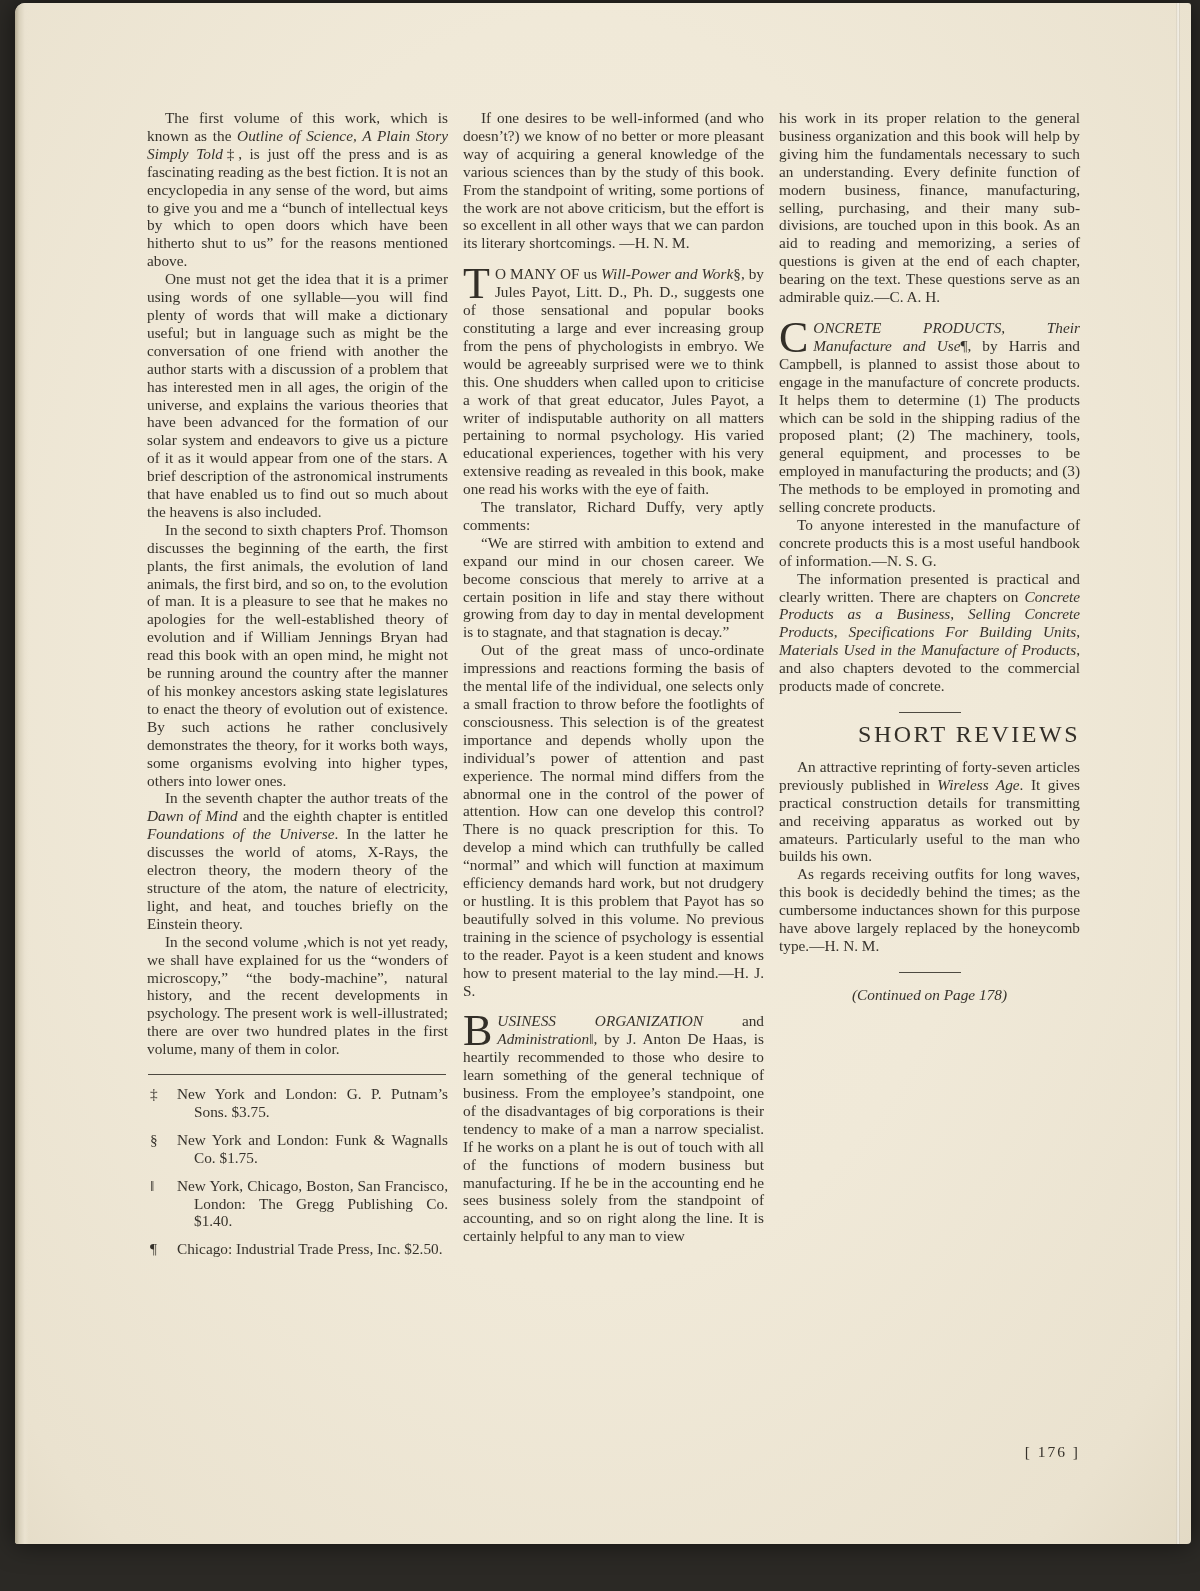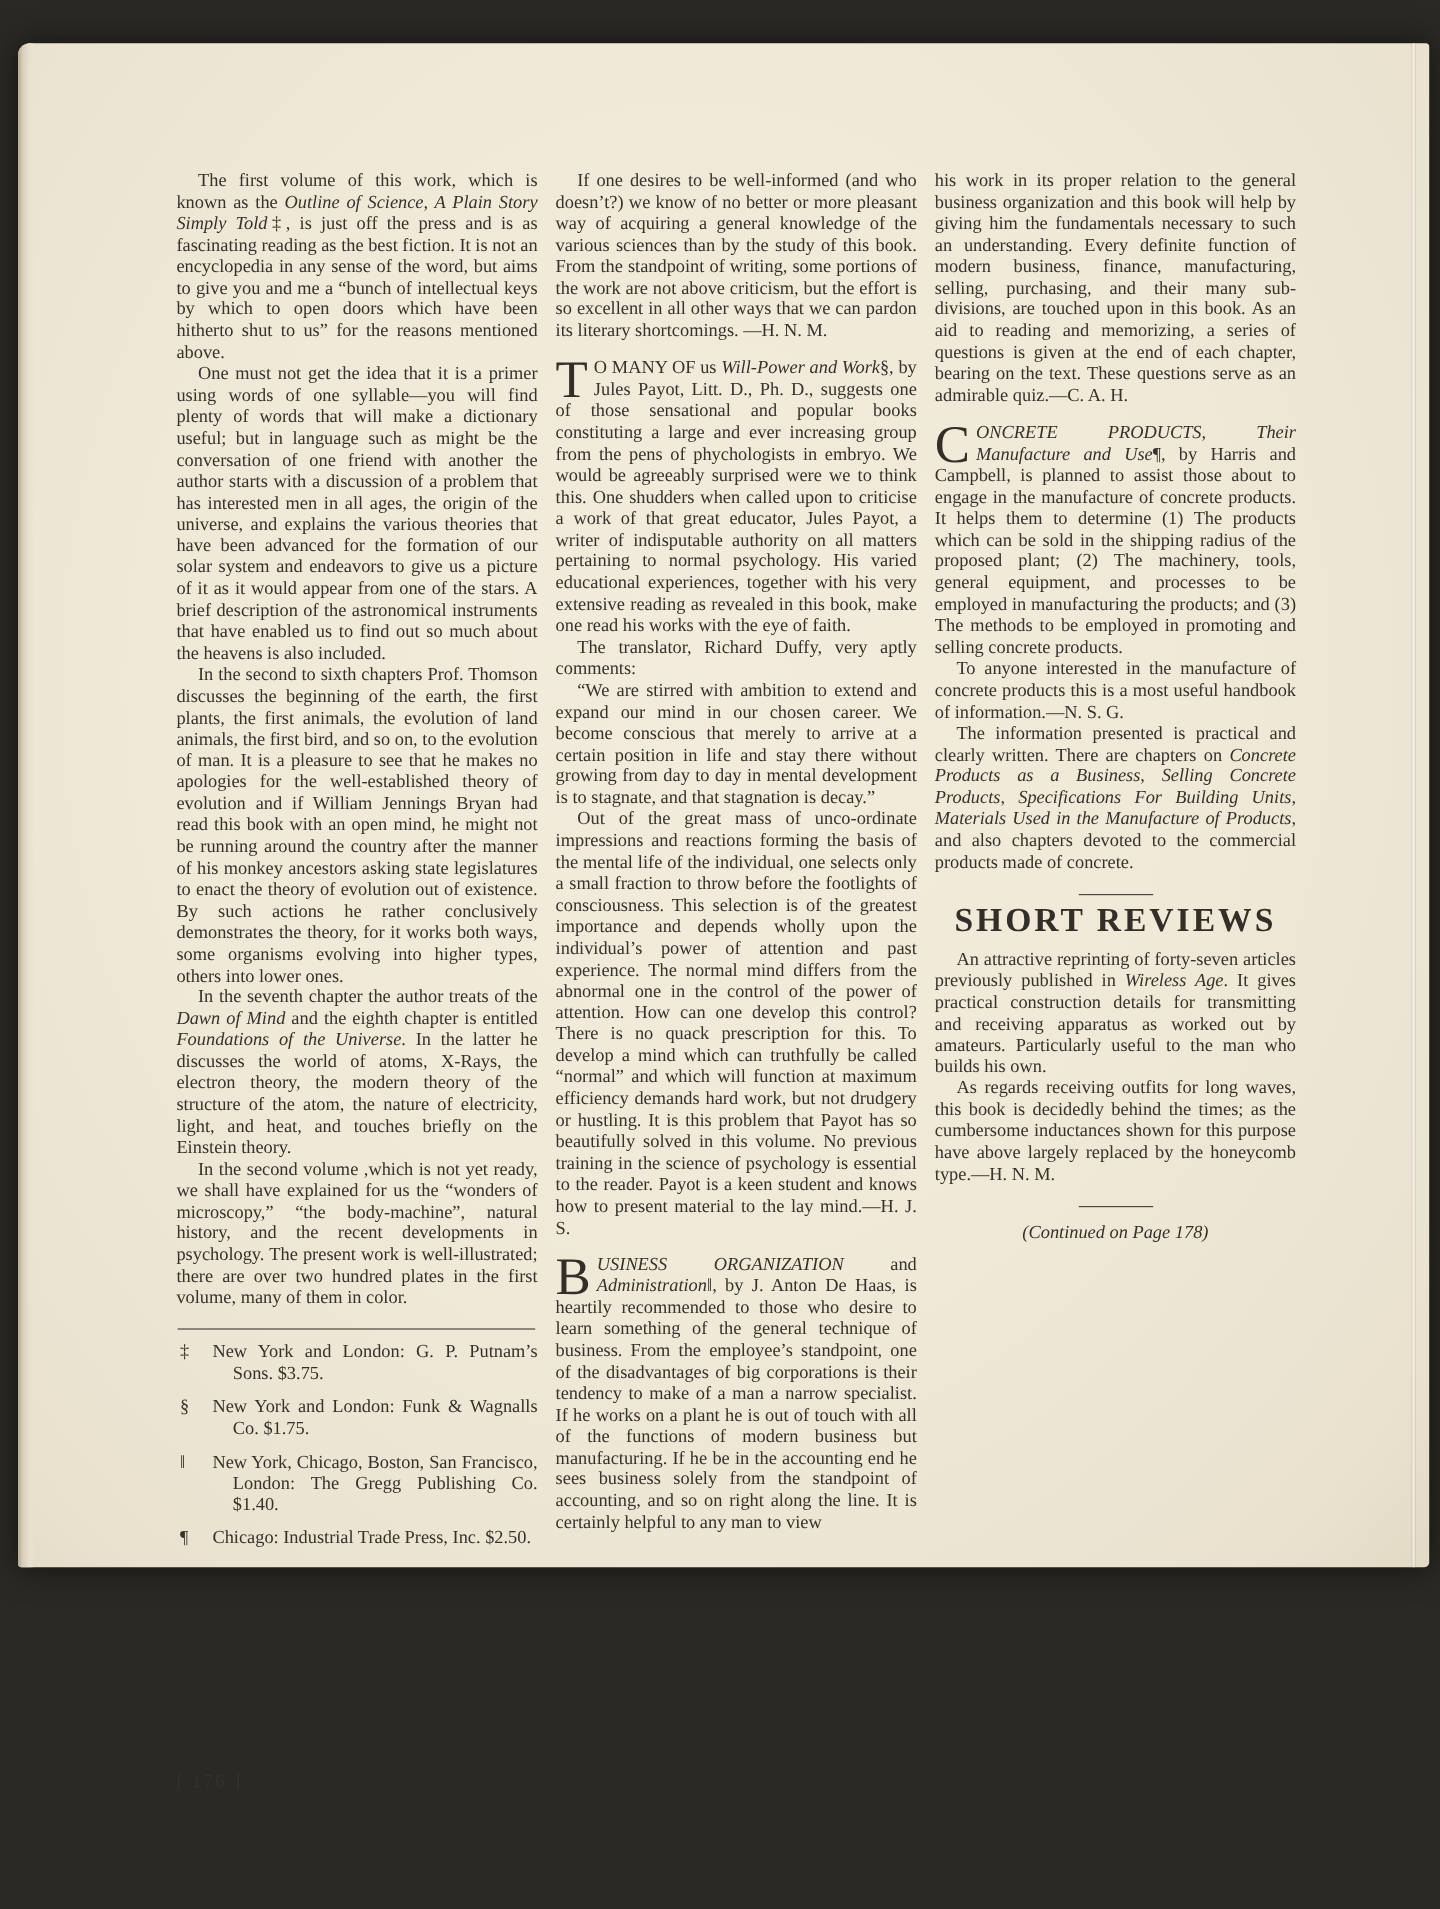--- a/index.html
+++ b/index.html
@@ -4,22 +4,22 @@
 <style>
   html,body { margin:0; padding:0; }
   body {
     width:1200px; height:1591px;
     background:#2b2925;
     position:relative;
     font-family:"Liberation Serif","DejaVu Serif",serif;
     overflow:hidden;
   }
   .page {
-    position:absolute; left:15px; top:36px;
-    width:1176px; height:1270px;
+    position:absolute; left:15px; top:3px;
+    width:1176px; height:1541px;
     background:radial-gradient(ellipse at 48% 42%, #f3ecdc 0%, #f0e9d8 50%, #eae2cf 88%, #e3dac5 100%);
     border-radius:10px 3px 4px 3px;
     box-shadow:0 0 26px rgba(0,0,0,0.55);
   }
   .edge-left {
     position:absolute; left:0; top:0; bottom:0; width:14px;
     border-radius:10px 0 0 3px;
     background:linear-gradient(90deg,#b3aa93 0%,#d9d1bc 30%,#eae2d0 70%,rgba(234,226,208,0) 100%);
   }
   .crease-right {
@@ -45,36 +45,36 @@
     float:left;
     font-size:44px;
     line-height:33px;
     padding:2px 5px 0 0;
     color:#332f28;
   }
   .rule { border:none; border-top:1.5px solid #4d4940; height:0; }
   .rule-full { width:99%; margin:16px 0 4px 1px; }
   .rule-short { width:62px; margin:17px auto 13px auto; }
   .heading {
-    font-size:28px; font-weight:700;
+    font-size:24px; font-weight:400;
     letter-spacing:2.5px;
-    text-align:center;
+    text-align:right;
     margin:2px 0 14px 0;
     color:#332f28;
   }
   .footnote { display:flex; margin-top:10px; }
   .fn-symbol { flex:0 0 27px; padding-left:3px; }
   .footnote p {
     margin:0; flex:1;
     padding-left:17px; text-indent:-17px;
     text-align:justify;
   }
   .pagenum {
     position:absolute; left:132px; top:1440px; width:933px;
-    text-align:left;
+    text-align:right;
     font-size:15.5px; letter-spacing:2px;
     color:#36322b;
   }
   i { font-style:italic;text-align:center; }
 </style>
 </head>
 <body>
 
 <div class="page">
   <div class="edge-left"></div>

